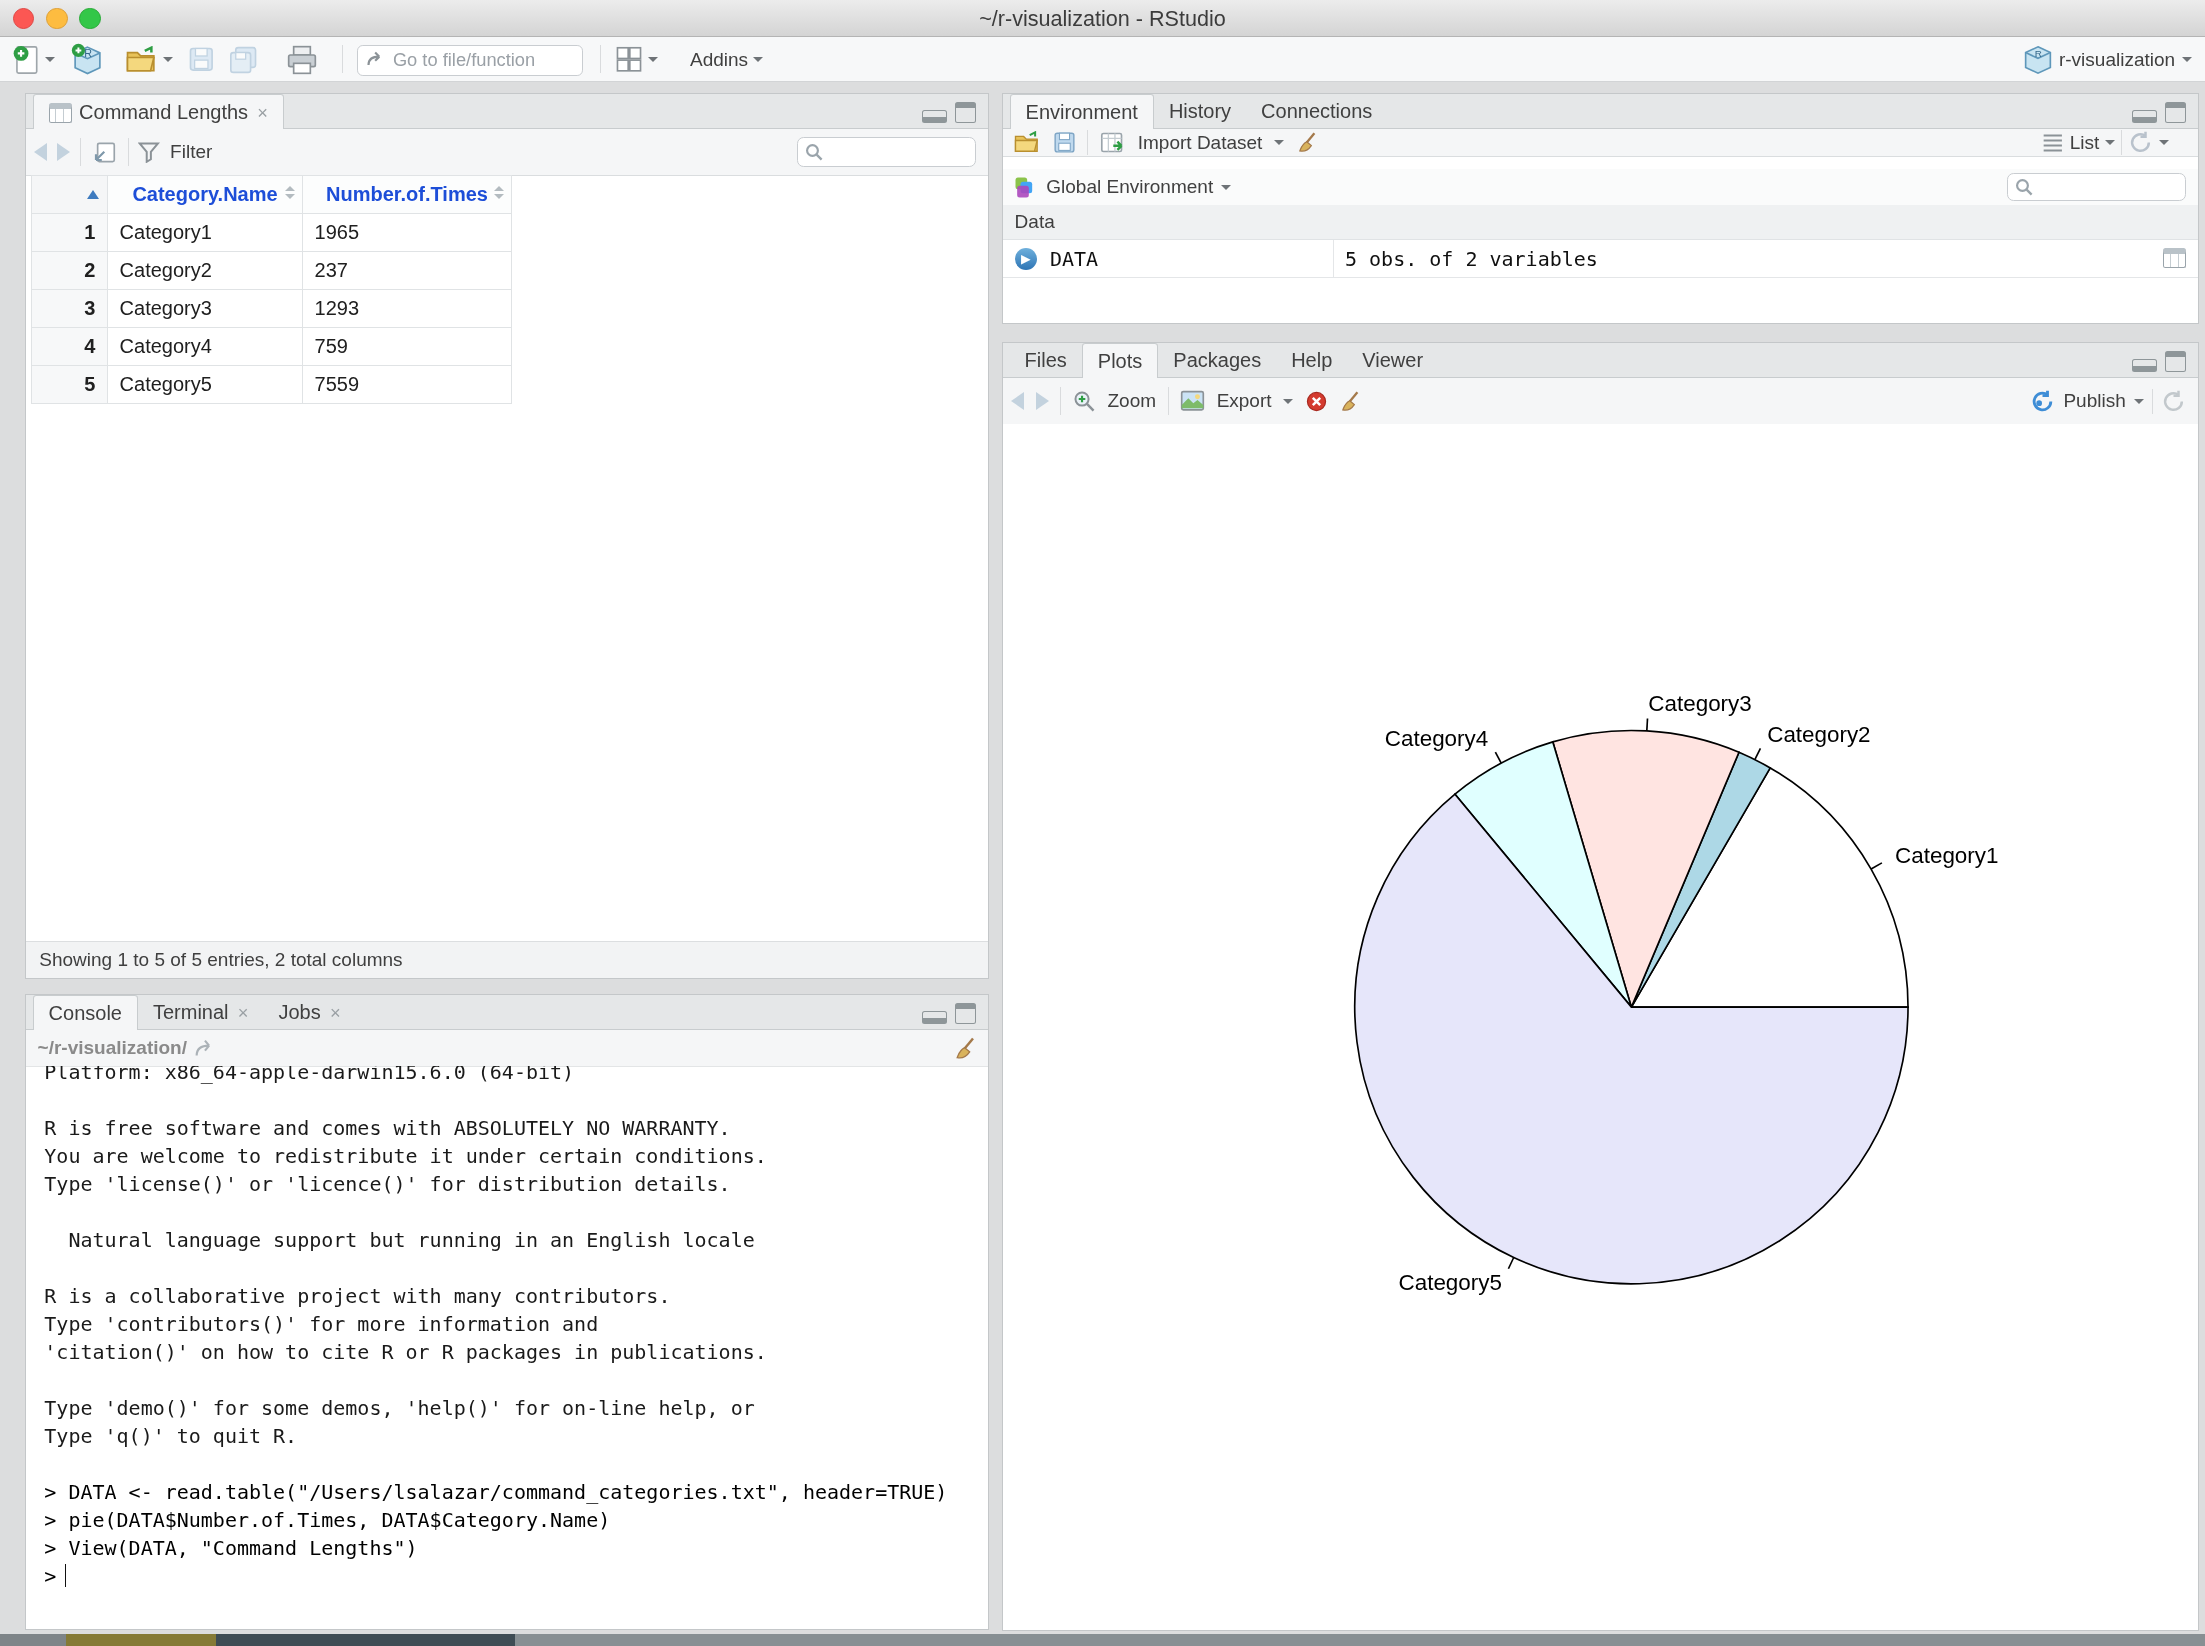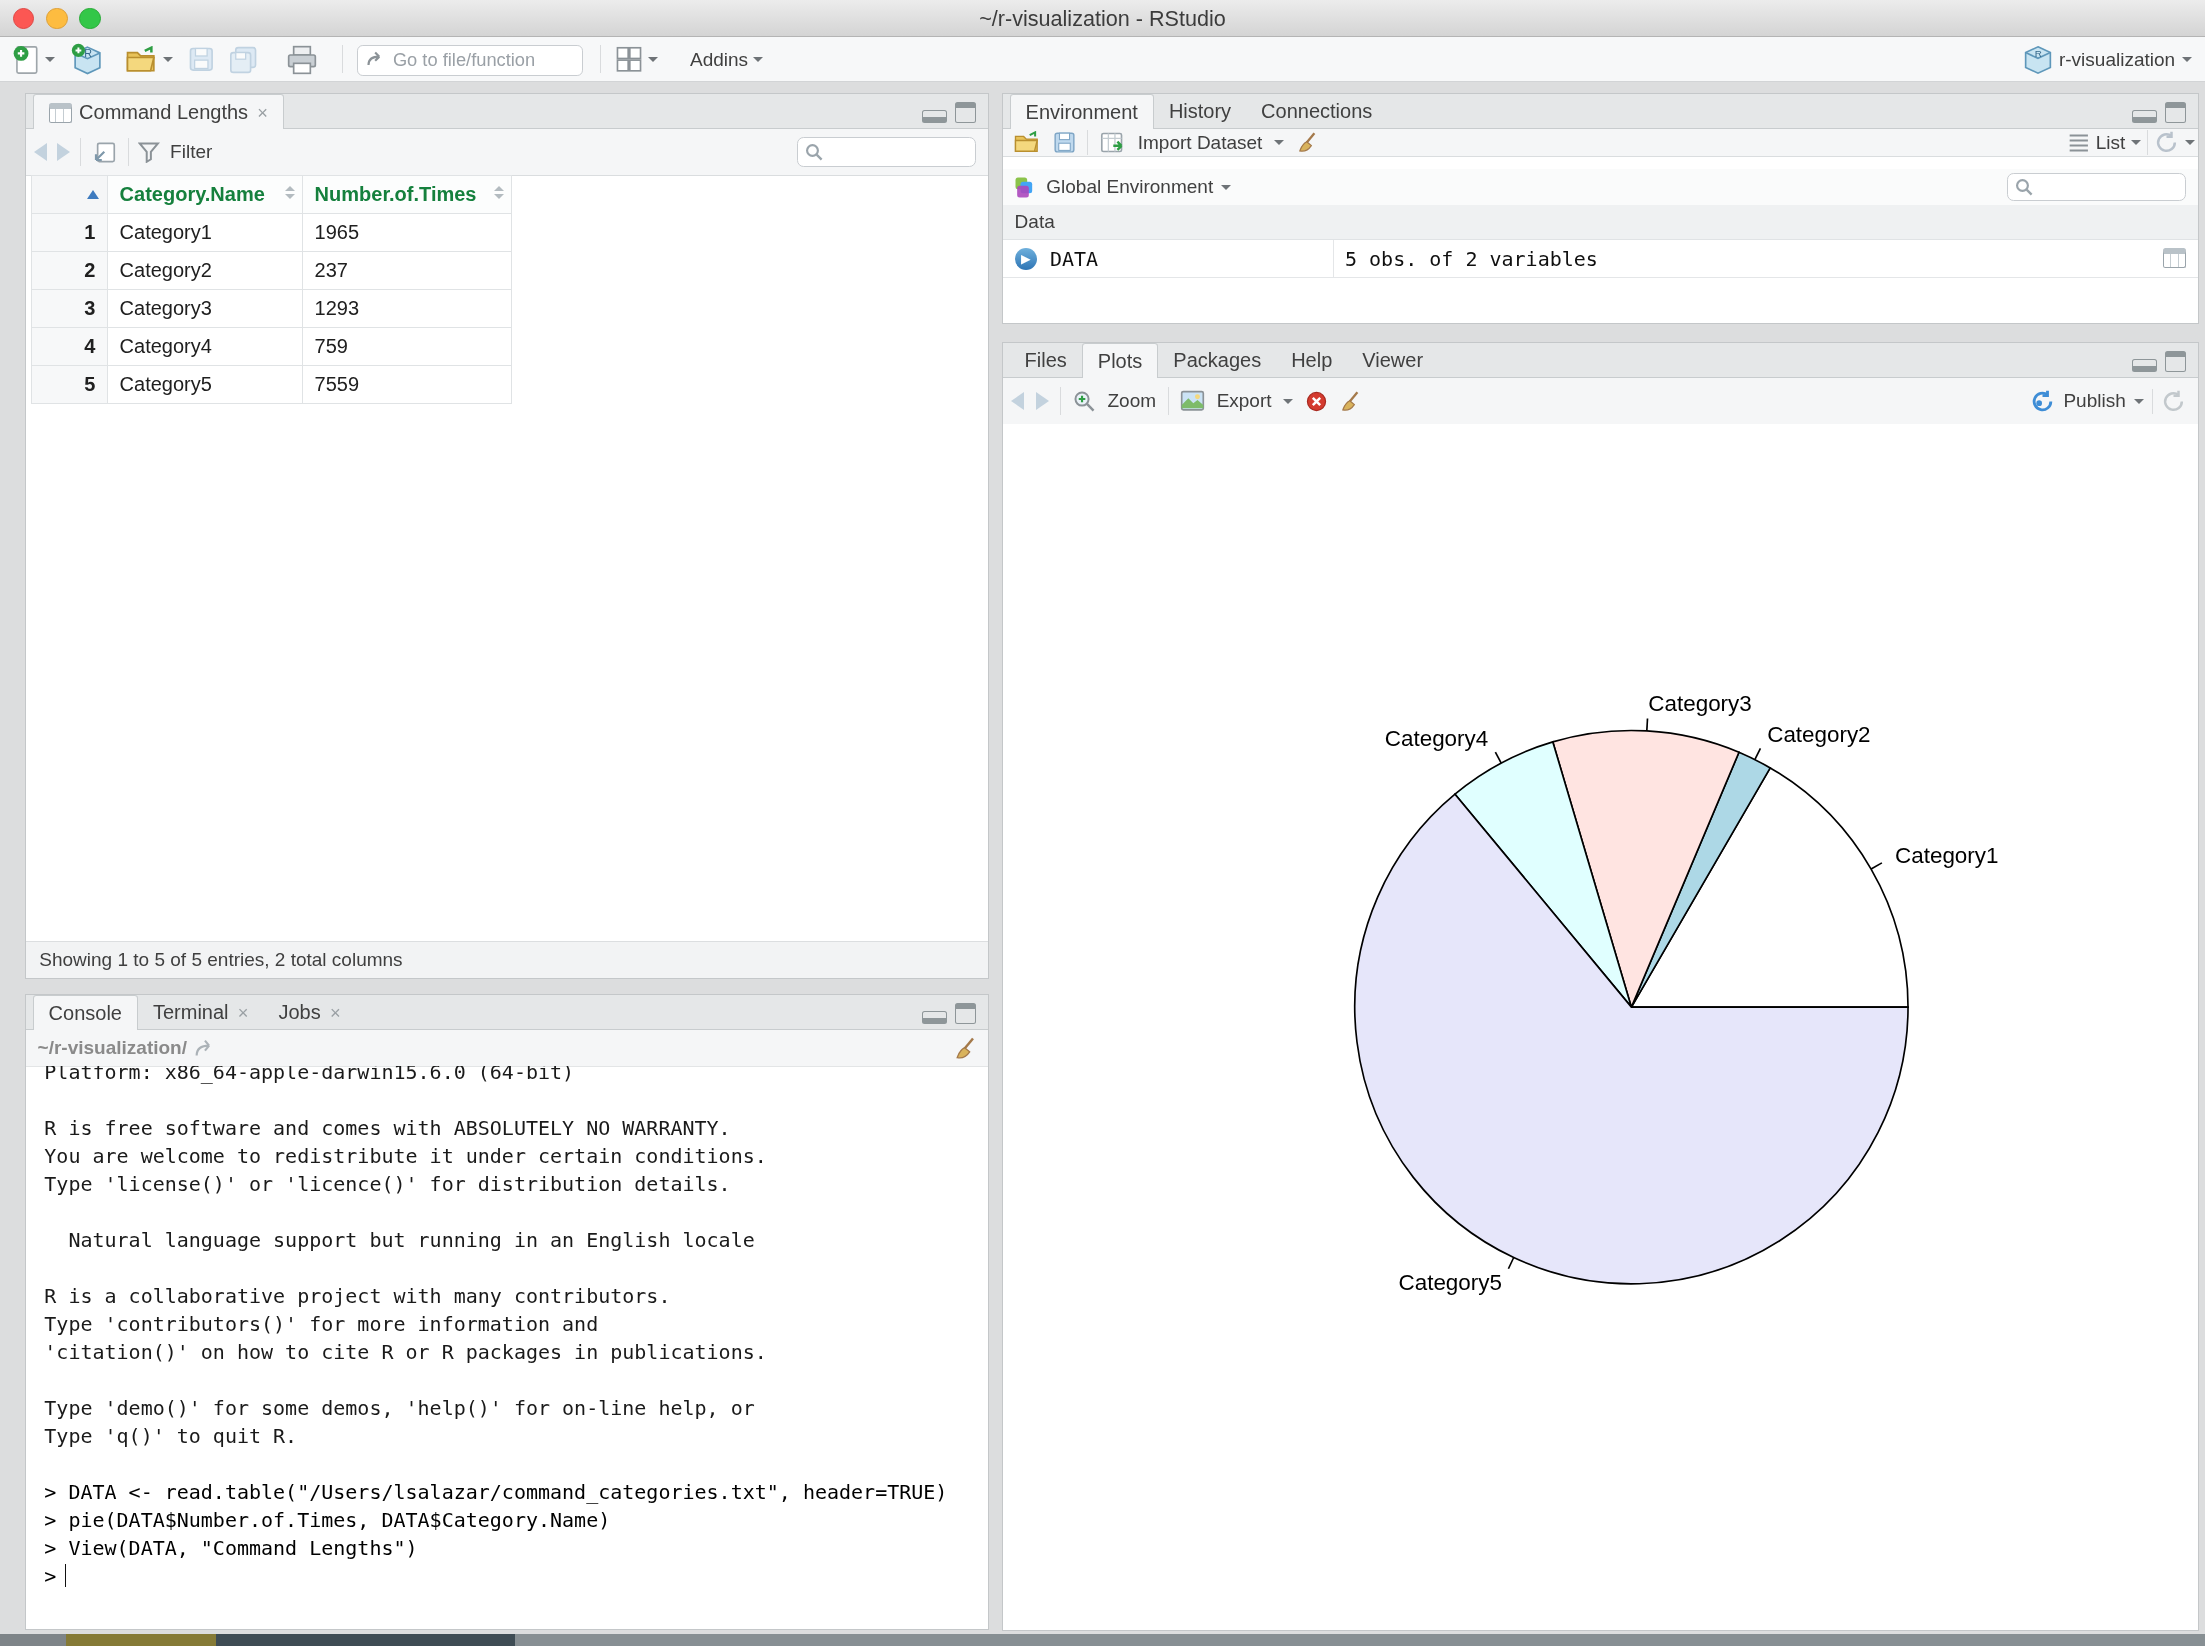--- a/index.html
+++ b/index.html
@@ -51,21 +51,21 @@
   .search-box input { border:none; outline:none; background:transparent; font-size:18.3px; width:141px;
     font-family:"Liberation Sans",sans-serif; color:#444; }
 
   
   .dv-pane { left:25px; top:93px; width:964px; height:886px; }
   .dv-toolbar { top:35px; height:47px; padding:0 8.3px; gap:10px; }
   .dv-status { left:0; right:0; bottom:0; height:37px; background:#F2F3F4; border-top:0.8px solid #DCDEE0;
     font-size:19px; color:#3F3F3F; display:flex; align-items:center; padding-left:13.3px; }
   table.dv { border-collapse:collapse; position:absolute; left:5px; top:81px; }
   table.dv th, table.dv td { border:0.8px solid #E0E3E5; font-size:20px; padding:0 11.6px; height:38px; }
-  table.dv th { font-weight:bold; color:#15803d; text-align:left; background:#FCFDFD; position:relative;margin-top:20px; }
+  table.dv th { font-weight:bold; color:#1d4ed8; text-align:center; background:#FCFDFD; position:relative;margin-top:20px; }
   table.dv td { color:#202020; background:#fff; }
   table.dv .rownum-h { width:76px; background:#F5F6F7; }
   table.dv .rownum { width:76px; background:#F7F8F9; font-weight:bold; text-align:right; }
   table.dv .c1 { width:195px; } table.dv .c2 { width:209px; }
   .sort-pair { position:absolute; right:6.6px; top:10px; display:flex; flex-direction:column; gap:2.5px; }
   .tri-up { width:0;height:0;border-left:5px solid transparent;border-right:5px solid transparent;border-bottom:5.8px solid #B3BBC0; }
   .tri-dn { width:0;height:0;border-left:5px solid transparent;border-right:5px solid transparent;border-top:5.8px solid #B3BBC0; }
   .tri-blue { width:0;height:0;border-left:6.6px solid transparent;border-right:6.6px solid transparent;border-bottom:9.1px solid #3E7BBF;
     position:absolute; right:8.3px; top:14px; }
 
@@ -367,21 +367,21 @@
       <rect x="2" y="3" width="24" height="22" rx="2" fill="#fff" stroke="#9AA4AB" stroke-width="2"></rect>
       <path d="M2 9 h24 M10 3 v22 M18 3 v22" stroke="#C5CDD2" stroke-width="1.6"></path>
       <path d="M16 18 h10 M26 18 l-5 -5 M26 18 l-5 5" stroke="#2E9E44" stroke-width="3" fill="none"></path>
     </svg>
     <span class="label-txt">Import Dataset</span>
     <span class="caret sm"></span>
     <svg width="23" height="23" viewBox="0 0 30 30">
       <path d="M24 3 L14 15" stroke="#A4794A" stroke-width="3"></path>
       <path d="M14 14 l6 5 c-4 6 -10 8 -15 7 c2 -5 3 -9 9 -12 z" fill="#D9B35C" stroke="#A4794A" stroke-width="1.6"></path>
     </svg>
-    <div style="position:absolute; right:3px; display:flex; align-items:center; gap:6px;">
+    <div style="position:absolute; right:29px; display:flex; align-items:center; gap:6px;">
       <svg width="21.6" height="18.3" viewBox="0 0 26 22">
         <path d="M2 3 h22 M2 9 h22 M2 15 h22 M2 21 h22" stroke="#8B9297" stroke-width="2.4"></path>
       </svg>
       <span class="label-txt">List</span>
       <span class="caret sm"></span>
       <span class="tb-sep" style="position:static; height:25px;"></span>
       <svg width="25" height="25" viewBox="0 0 30 30">
         <path d="M25 15 a10 10 0 1 1 -4 -8" fill="none" stroke="#B9C2CC" stroke-width="3"></path>
         <path d="M21 2 v6 h-6" fill="none" stroke="#B9C2CC" stroke-width="3"></path>
       </svg>

